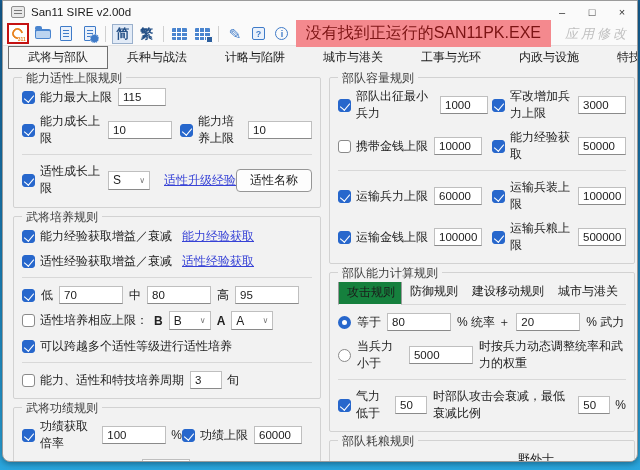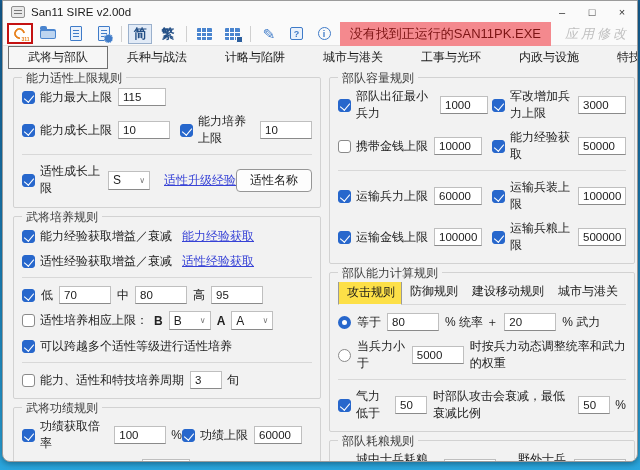--- a/index.html
+++ b/index.html
@@ -52,21 +52,21 @@
   .ic-grid::after { content:""; position:absolute; top:0; bottom:0; left:4px; width:1px; background:#fff;
     box-shadow:5px 0 0 #fff; }
   .ic-grid .corner { position:absolute; right:-3px; bottom:-3px; width:7px; height:7px;
     background:#2c5f9e; border:1px solid #fafafa; border-radius:1px; }
   .ic-pencil { font-size:14px; color:#3f7bc8; transform:scaleX(1.1); }
   .ic-book { width:13px; height:13px; border:1.5px solid #3f7bc8; border-radius:2px;
     color:#3f7bc8; font-size:9px; font-weight:bold; display:flex; align-items:center; justify-content:center;
     background:#eaf1fb; }
   .ic-info { width:13px; height:13px; border:1.5px solid #3f7bc8; border-radius:50%;
     color:#3f7bc8; font-size:9px; font-weight:bold; display:flex; align-items:center; justify-content:center; }
-  .banner { margin-left:auto; background:#f4898e; color:#7c1414; font-size:13px;
+  .banner { margin-left:auto; background:#f4898e; color:#7c1414; font-size:16px;
     padding:3px 10px; white-space:nowrap; }
   .apply-label { font-family:"DejaVu Serif", serif; font-style:italic; color:#c0c0c0;
     font-size:13px; letter-spacing:3px; margin:0 8px 0 10px; white-space:nowrap; }
   
   .tabstrip { height:22px; display:flex; align-items:center; padding-left:5px; background:#f2f2f2; }
   .tab { padding:2px 19px; color:#1a1a1a; white-space:nowrap; }
   .tab.active { border:1px solid #6f6f6f; background:#f6f6f6; }
   
   .content { position:absolute; top:68px; left:0; right:0; bottom:0; }
   .col { position:absolute; top:0; display:flex; flex-direction:column; }
@@ -84,33 +84,33 @@
   .chk { display:inline-flex; align-items:center; gap:5px; }
   .cb { width:13px; height:13px; border:1px solid #8a8a8a; border-radius:3px; background:#fff;
     flex:0 0 auto; position:relative; }
   .cb.on { background:#2767cc; border-color:#2767cc; }
   .cb.on::after { content:""; position:absolute; left:3px; top:1.5px; width:5px; height:8px;
     border:solid #fff; border-width:0 1.6px 1.6px 0; transform:rotate(40deg); }
   .rad { width:13px; height:13px; border-radius:50%; background:#fff; border:1px solid #8a8a8a; flex:0 0 auto; }
   .rad.on { border:4px solid #2767cc; }
   input.tf { height:18px; border:1px solid #bfbfbf; border-bottom-color:#8a8a8a; background:#fff;
     font-family:"Liberation Sans", sans-serif; font-size:11.5px; padding:0 4px; margin-left:6px; color:#1a1a1a; }
-  .w32{width:32px} .w40{width:52px} .w48{width:48px} .w56{width:48px}
+  .w32{width:32px} .w40{width:64px} .w48{width:48px} .w56{width:48px}
   .dd { display:inline-flex; align-items:center; justify-content:space-between; margin-left:6px;
     width:46px; height:19px; border:1px solid #bfbfbf; border-bottom-color:#8a8a8a; background:#fff;
     padding:0 4px; }
   .dd .chev { color:#777; font-size:8px; }
   a.lnk { color:#3742d6; text-decoration:underline; white-space:nowrap; }
   .btn { border:1px solid #969696; background:#fdfdfd; border-radius:4px; padding:2px 13px;
     color:#1a1a1a; white-space:nowrap; }
   .gap6 { margin-left:6px; } .gap10 { margin-left:10px; } .gap14 { margin-left:14px; }
   
   .inner-tabs { display:flex; gap:2px; margin:-2px 0 8px 0; border-bottom:1px solid #d8d8d8; padding-bottom:0; }
   .itab { padding:2px 6px 3px 6px; color:#1a1a1a; white-space:nowrap; }
-  .itab.active { border:1px solid #9a9a9a; border-bottom:1px solid #f2f2f2; background:#fde047; margin-bottom:-1px;padding-left:8px; }
+  .itab.active { border:1px solid #9a9a9a; border-bottom:1px solid #f2f2f2; background:#15803d; margin-bottom:-1px;padding-left:8px; }
   .unit { margin-left:5px; }
 </style>
 </head>
 <body>
 
 <div class="window">
 
   <div class="titlebar">
     <span class="app-icon"></span>
     <span class="title-text">San11 SIRE v2.00d</span>

